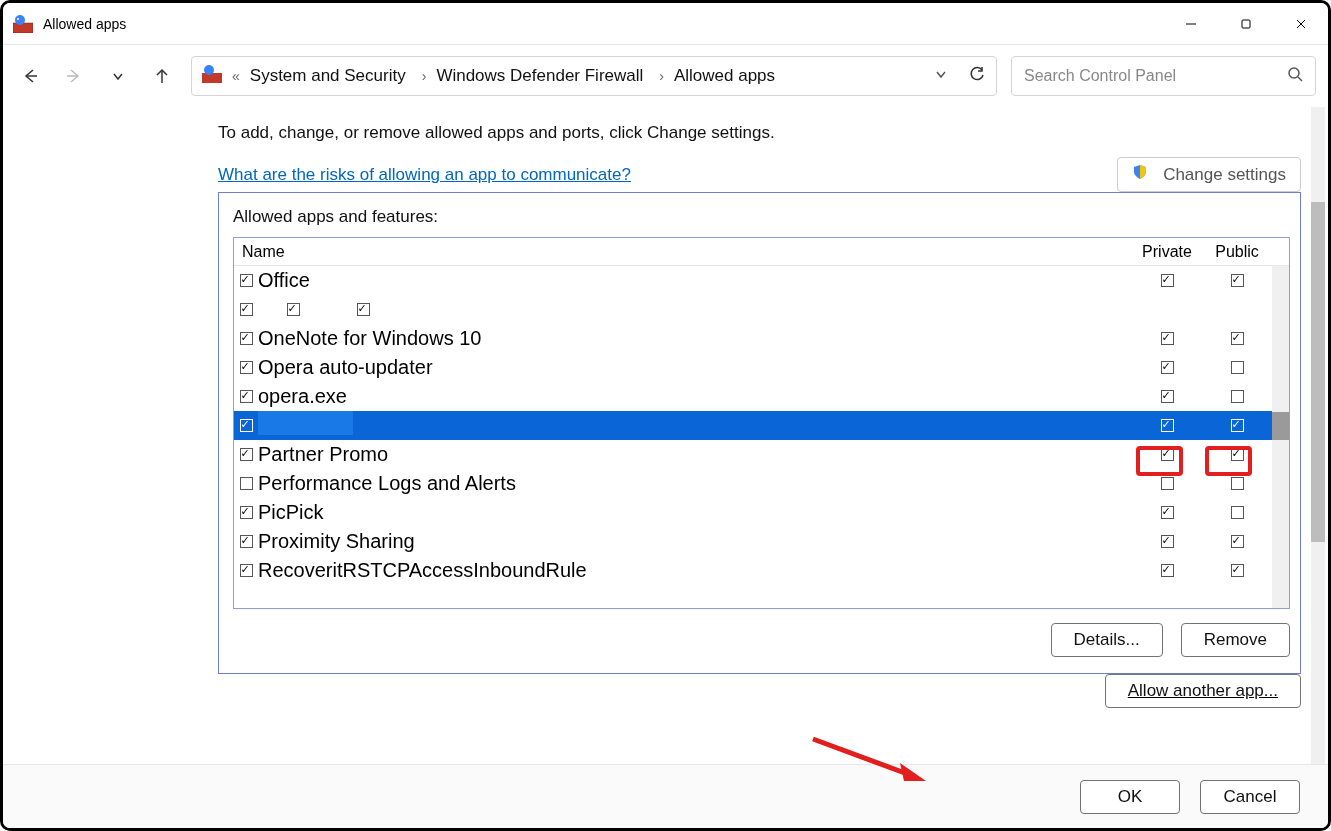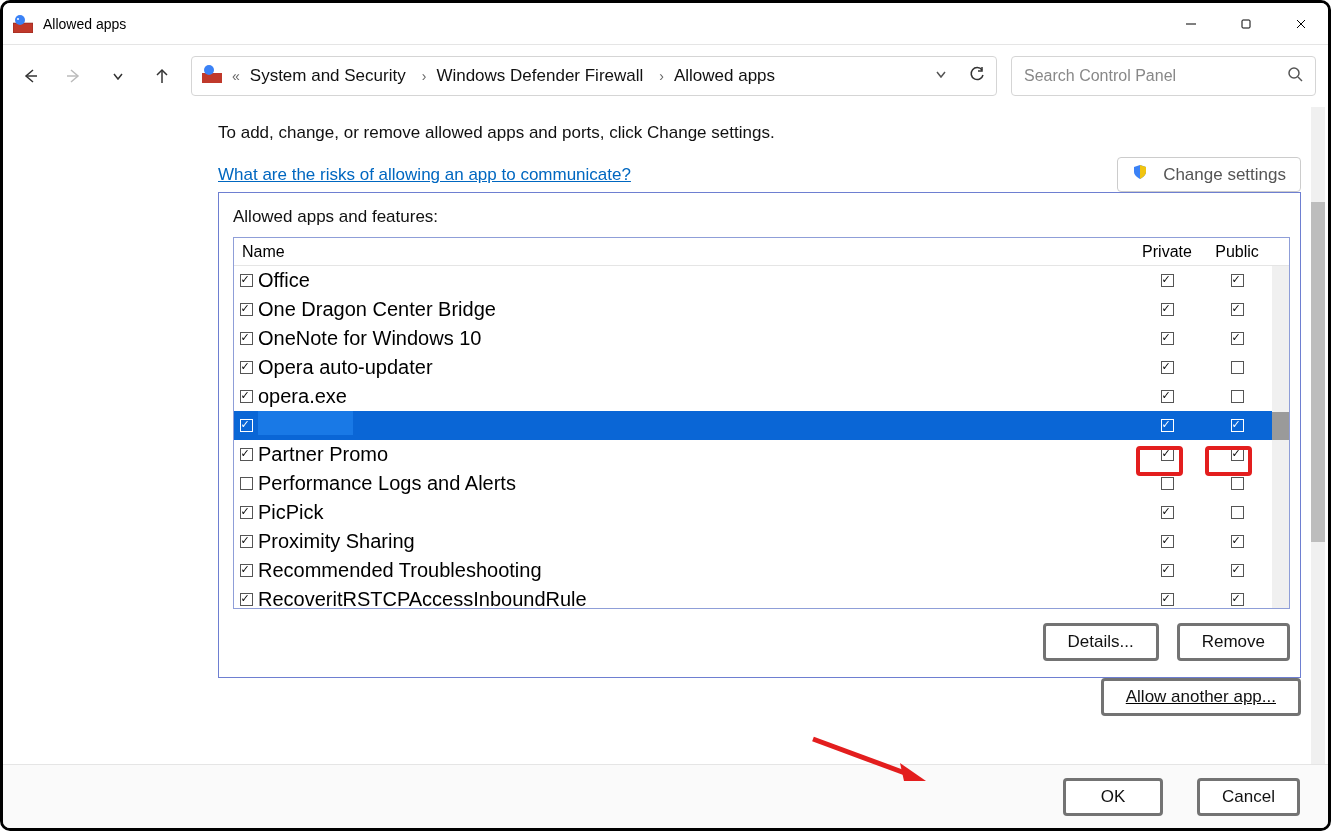--- a/index.html
+++ b/index.html
@@ -59,26 +59,26 @@
   .row.sel { background:#0a66d6; color:#fff; }
   .row.sel .blob { display:inline-block; width:95px; height:24px; background:#1979e6; }
   .cbox { width:13px; height:13px; border:1px solid #555; display:inline-block; position:relative; background:#fff; }
   .cbox.checked::after { content:"✓"; font-size:11px; position:absolute; top:-2px; left:0px; color:#000; }
   .row.sel .cbox { border-color:#fff; background:transparent; }
   .row.sel .cbox.checked::after { color:#fff; }
   .list-scroll { position:absolute; right:0; top:28px; bottom:0; width:17px; background:#f0f0f0; }
   .list-scroll .lthumb { position:absolute; top:146px; width:100%; height:28px; background:#9a9a9a; }
 
   .below-btns { display:flex; justify-content:flex-end; gap:18px; margin-top:14px; }
-  .btn { border:3px solid #737373; border-radius:4px; padding:6px 22px; font-size:17px; color:#111; background:#fff; }
+  .btn { border:1px solid #737373; border-radius:4px; padding:6px 22px; font-size:17px; color:#111; background:#fff; }
 
   .allow-wrap { display:flex; justify-content:flex-end; margin-top:0;text-decoration:underline; }
   
   
-  .footer { position:absolute; bottom:0; left:0; right:0; height:64px; background:#fafafa; border-top:1px solid #e5e5e5; display:flex; align-items:center; justify-content:flex-end; gap:34px; padding-right:28px;margin-top:26px; }
+  .footer { position:absolute; bottom:0; left:0; right:0; height:64px; background:#fafafa; border-top:1px solid #e5e5e5; display:flex; align-items:center; justify-content:flex-end; gap:20px; padding-right:28px;margin-top:26px; }
 
   
   .red-box { position:absolute; border:4px solid #e31e1e; border-radius:4px; pointer-events:none; }
   .arrow { position:absolute; pointer-events:none; }
 </style>
 </head>
 <body>
 
 <div class="titlebar">
   <span class="app-icon">
@@ -205,21 +205,20 @@
             </span>
             <span class="c2">
               <span class="cbox checked"></span>
             </span>
             <span style="width:17px"></span>
           </div>
           <div class="row">
             <span class="chk">
               <span class="cbox checked"></span>
             </span>
-            <span class="nm">One Dragon Center Bridge</span>
             <span class="c1">
               <span class="cbox checked"></span>
             </span>
             <span class="c2">
               <span class="cbox checked"></span>
             </span>
             <span style="width:17px"></span>
           </div>
           <div class="row">
             <span class="chk">
@@ -310,33 +309,20 @@
             <span class="c2">
               <span class="cbox"></span>
             </span>
             <span style="width:17px"></span>
           </div>
           <div class="row">
             <span class="chk">
               <span class="cbox checked"></span>
             </span>
             <span class="nm">Proximity Sharing</span>
-            <span class="c1">
-              <span class="cbox checked"></span>
-            </span>
-            <span class="c2">
-              <span class="cbox checked"></span>
-            </span>
-            <span style="width:17px"></span>
-          </div>
-          <div class="row">
-            <span class="chk">
-              <span class="cbox checked"></span>
-            </span>
-            <span class="nm">Recommended Troubleshooting</span>
             <span class="c1">
               <span class="cbox checked"></span>
             </span>
             <span class="c2">
               <span class="cbox checked"></span>
             </span>
             <span style="width:17px"></span>
           </div>
           <div class="row">
             <span class="chk">

